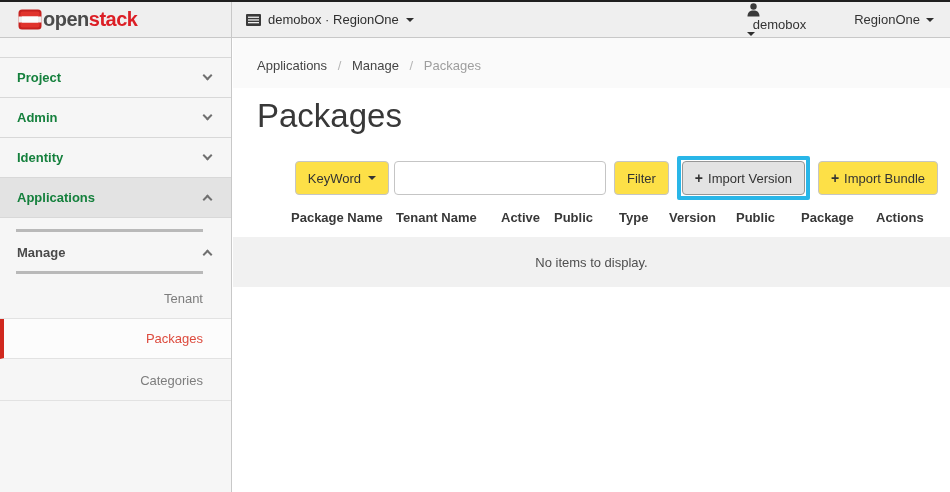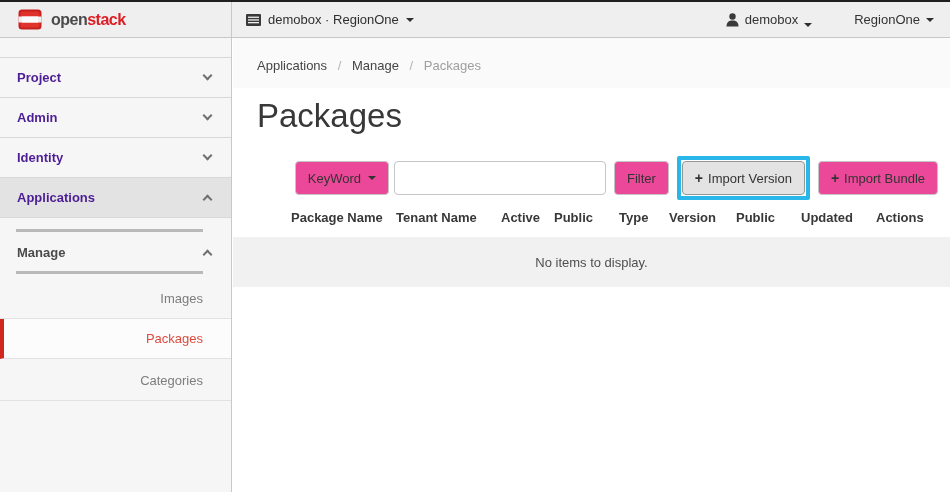--- a/index.html
+++ b/index.html
@@ -15,47 +15,47 @@
     position:absolute; top:0; left:0; right:0; height:38px;
     background:#efefef;
     border-top:2px solid #1f1f1f;
     border-bottom:1px solid #c8c8c8;
     display:flex; align-items:center;
   }
   .brand {
     width:232px; height:100%; display:flex; align-items:center;
     padding-left:18px; border-right:1px solid #c8c8c8;
   }
-  .brand-text { font-size:16px; font-weight:bold; color:#4a4a4a; margin-left:8px; letter-spacing:-0.5px; }
+  .brand-text { font-size:20px; font-weight:bold; color:#4a4a4a; margin-left:0; letter-spacing:-0.5px; }
   .brand-text .stack { color:#dc1f26; }
   .context {
     display:flex; align-items:center; margin-left:14px; color:#2f2f2f; cursor:pointer;
   }
   .context .label { margin:0 7px 0 7px; }
   .topbar-right { margin-left:auto; display:flex; align-items:center; padding-right:16px; }
-  .user-menu { display:flex; align-items:flex-end; cursor:pointer; margin-right:42px; }
+  .user-menu { display:flex; align-items:flex-start; cursor:pointer; margin-right:42px;flex-direction:column; }
   .user-menu .label { margin:0 6px 0 6px; }
   .region-menu { display:flex; align-items:center; cursor:pointer; }
   .region-menu .label { margin-right:6px; }
   .caret {
     width:0; height:0; display:inline-block;
     border-left:4px solid transparent; border-right:4px solid transparent;
     border-top:4px solid #2f2f2f;
   }
 
   
   .sidebar {
     position:absolute; top:38px; left:0; bottom:0; width:232px;
     background:#f6f6f6; border-right:1px solid #c8c8c8;
   }
   .side-spacer { height:20px; border-bottom:1px solid #d8d8d8; }
   .l1 {
     height:40px; display:flex; align-items:center; justify-content:space-between;
     padding:0 20px 0 17px; border-bottom:1px solid #d8d8d8;
-    font-weight:bold; color:#4c1d95; cursor:pointer;
+    font-weight:bold; color:#15803d; cursor:pointer;
   }
   .l1.open { background:#e3e3e3; }
   .l2 {
     padding:13px 20px 0 17px; font-weight:bold; color:#4a4a4a;
     display:flex; align-items:center; justify-content:space-between; cursor:pointer;
   }
   .l2-bar { height:3px; background:#b9b9b9; margin:11px 28px 0 16px; }
   .l3 {
     height:40px; line-height:40px; text-align:right; padding-right:28px;
     color:#7d7d7d; border-bottom:1px solid #e2e2e2; cursor:pointer; margin-top:2px;
@@ -74,21 +74,21 @@
   
   .content { position:absolute; left:233px; top:38px; right:0; bottom:0; background:#fff; }
   .breadcrumb-bar { background:#fafafa; padding:20px 0 15px 24px; }
   .crumb-link { color:#454545; cursor:pointer; }
   .crumb-sep { color:#b5b5b5; margin:0 7px; }
   .crumb-current { color:#9e9e9e; }
   .page-title { font-size:33px; font-weight:400; color:#383838; margin:10px 0 0 24px; line-height:36px; }
 
   .controls { display:flex; justify-content:flex-end; align-items:center; margin:22px 12px 0 0; }
   .btn {
-    height:34px; background:#ec4899; border:1px solid #c5c5c5; border-radius:4px;
+    height:34px; background:#fde047; border:1px solid #c5c5c5; border-radius:4px;
     color:#333; font-size:13px; font-family:inherit; padding:0 12px;
     display:inline-flex; align-items:center; cursor:pointer; white-space:nowrap;
   }
   .keyword-btn .caret { margin-left:7px; border-top-color:#333; }
   .search-input {
     width:212px; height:34px; margin-left:5px; padding:0 10px;
     border:1px solid #c5c5c5; border-radius:4px; font-size:13px; font-family:inherit;
   }
   .filter-btn { margin-left:8px; }
   .highlight-box {
@@ -180,21 +180,21 @@
 
   <div class="l2-bar"></div>
 
   <div class="l2">
     <span>Manage</span>
     <span class="chev up"></span>
   </div>
   <div class="l2-bar"></div>
 
   <div class="l3 first">
-    <span>Images</span>
+    <span>Tenant</span>
   </div>
   <div class="l3 active">
     <span>Packages</span>
   </div>
   <div class="l3">
     <span>Categories</span>
   </div>
 
 </div>
 
@@ -232,21 +232,21 @@
   </div>
 
   <div class="table-head">
     <span class="th th-0">Package Name</span>
     <span class="th th-1">Tenant Name</span>
     <span class="th th-2">Active</span>
     <span class="th th-3">Public</span>
     <span class="th th-4">Type</span>
     <span class="th th-5">Version</span>
     <span class="th th-6">Public</span>
-    <span class="th th-7">Updated</span>
+    <span class="th th-7">Package</span>
     <span class="th th-8">Actions</span>
   </div>
 
   <div class="empty-row">
     <span>No items to display.</span>
   </div>
 
 </div>
 
 </body></html>

